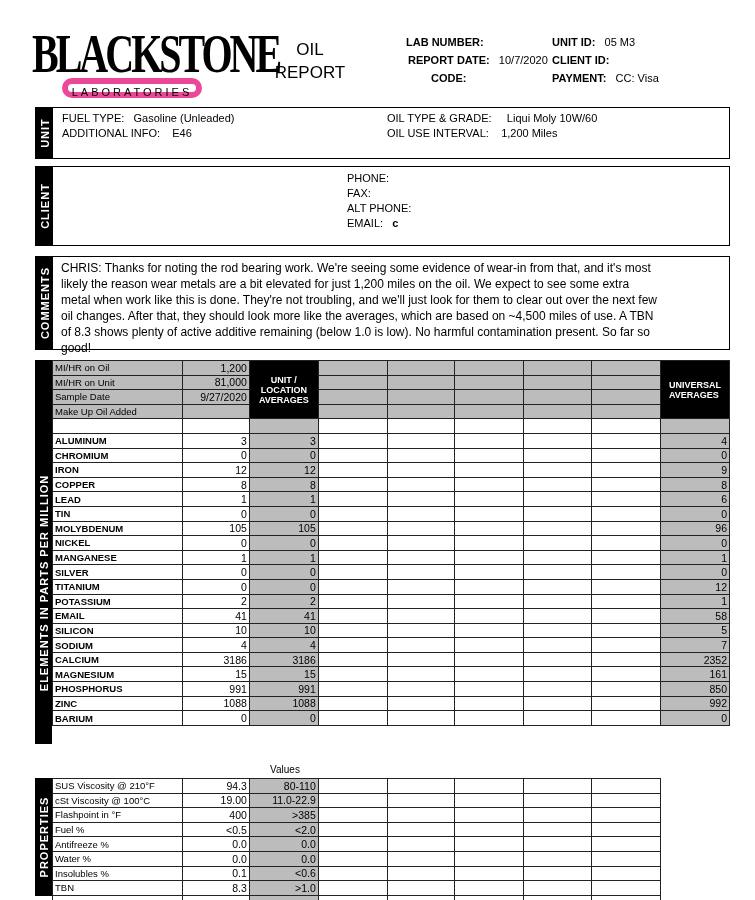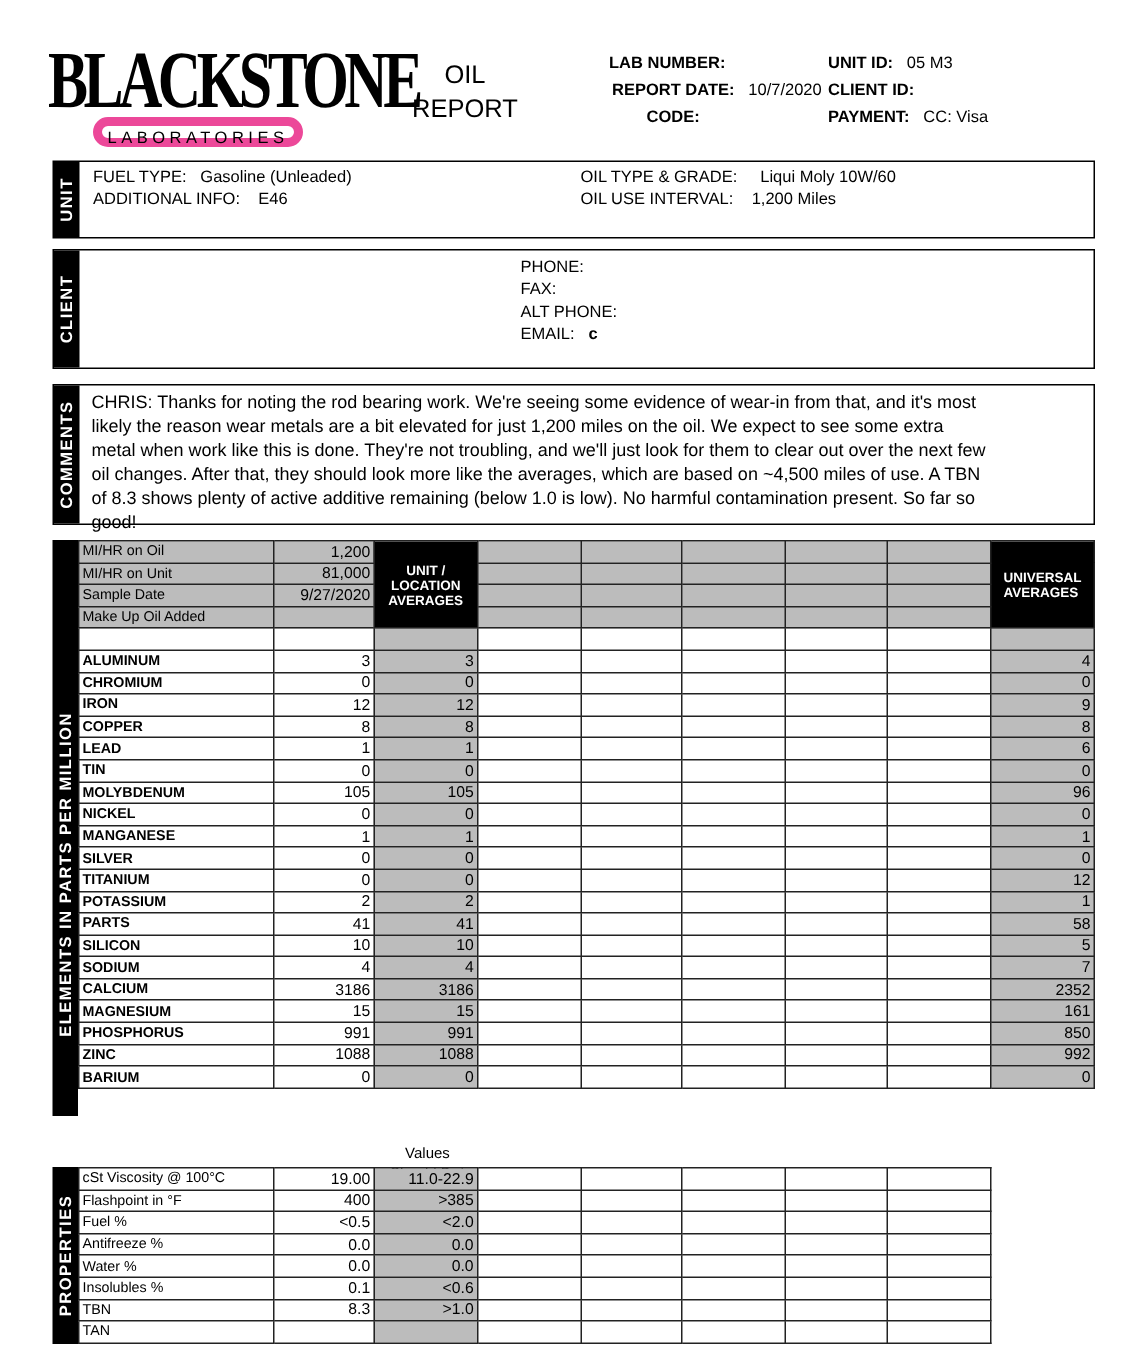--- a/index.html
+++ b/index.html
@@ -283,21 +283,21 @@
         <td class="num">2</td>
         <td class="num gray">2</td>
         <td></td>
         <td></td>
         <td></td>
         <td></td>
         <td></td>
         <td class="num gray">1</td>
       </tr>
       <tr>
-        <td>PARTS</td>
+        <td>EMAIL</td>
         <td class="num">41</td>
         <td class="num gray">41</td>
         <td></td>
         <td></td>
         <td></td>
         <td></td>
         <td></td>
         <td class="num gray">58</td>
       </tr>
       <tr>
@@ -393,20 +393,30 @@
       <col style="width:67px">
       <col style="width:69px">
       <col style="width:69px">
       <col style="width:68px">
       <col style="width:69px">
       <col style="width:68px">
       <col style="width:69px">
   </colgroup>
   <tbody id="properties-body">
       <tr>
+        <td class="lbl">SUS Viscosity @ 210°F</td>
+        <td class="num">94.3</td>
+        <td class="num gray">80-110</td>
+        <td></td>
+        <td></td>
+        <td></td>
+        <td></td>
+        <td></td>
+      </tr>
+      <tr>
         <td class="lbl">cSt Viscosity @ 100°C</td>
         <td class="num">19.00</td>
         <td class="num gray">11.0-22.9</td>
         <td></td>
         <td></td>
         <td></td>
         <td></td>
         <td></td>
       </tr>
       <tr>

